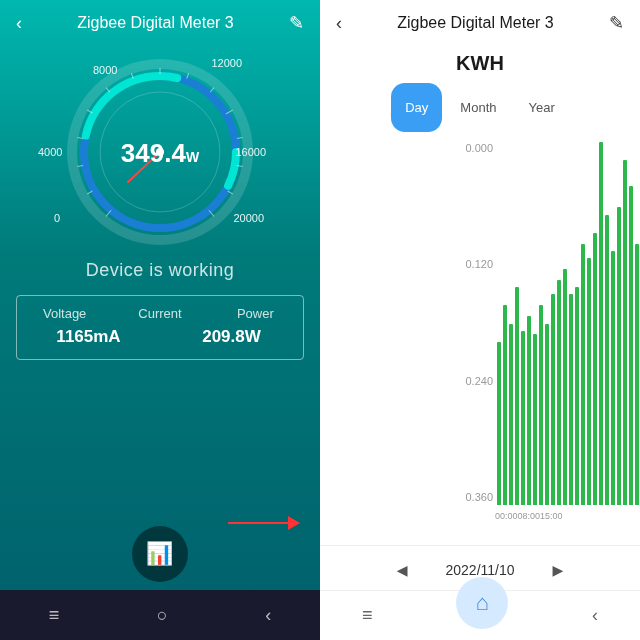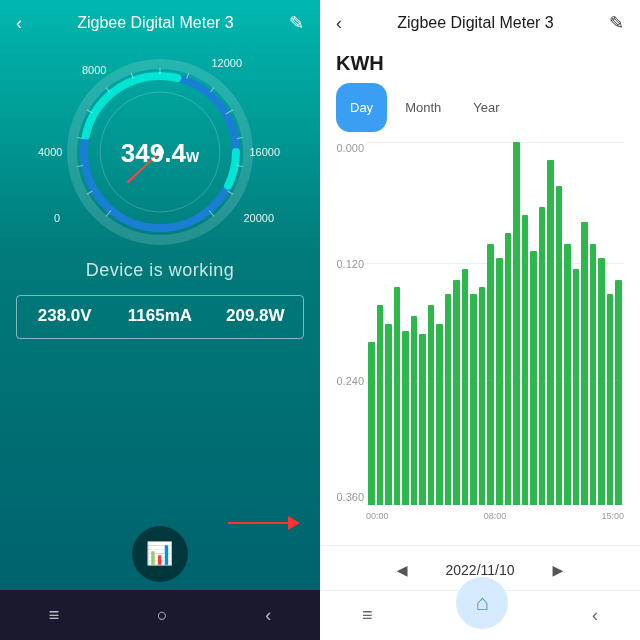--- a/index.html
+++ b/index.html
@@ -60,24 +60,24 @@
 
     .gauge-label {
       position: absolute;
       color: white;
       font-size: 11px;
       opacity: 0.9;
     }
 
     .label-0 { bottom: 28px; left: 14px; }
     .label-4000 { top: 50%; left: -2px; transform: translateY(-50%); }
-    .label-8000 { top: 12px; left: 42px; text-align: right; }
+    .label-8000 { top: 12px; left: 53px; text-align: right; }
     .label-12000 { top: 5px; right: 38px; }
-    .label-16000 { top: 50%; right: 0; transform: translateY(-50%); }
-    .label-20000 { bottom: 28px; right: 6px; }
+    .label-16000 { top: 50%; right: 14px; transform: translateY(-50%); }
+    .label-20000 { bottom: 28px; right: 16px; }
 
     .gauge-svg {
       width: 200px;
       height: 200px;
     }
 
     .gauge-center {
       position: absolute;
       top: 50%;
       left: 50%;
@@ -228,20 +228,21 @@
       font-weight: 500;
     }
 
     .right-content {
       flex: 1;
       padding: 10px 16px;
       background: white;
       overflow: hidden;
       display: flex;
       flex-direction: column;
+      align-items: center;
     }
 
     .kwh-title {
       font-size: 20px;
       font-weight: 700;
       color: #1a1a1a;
       margin-bottom: 8px;
     }
 
     
@@ -458,22 +459,26 @@
     <div class="gauge-center">
       <span class="gauge-value">
         <span>349.4</span><span class="gauge-unit">W</span>
       </span>
     </div>
   </div>
 
   <span class="device-status">Device is working</span>
 
   <div class="stats-box">
+    <div class="stats-headers">
+      <span class="stat-header">Voltage</span>
+      <span class="stat-header">Current</span>
+      <span class="stat-header">Power</span>
+    </div>
     <div class="stats-values">
-      <span class="stat-value">238.0V</span>
       <span class="stat-value">1165mA</span>
       <span class="stat-value">209.8W</span>
     </div>
   </div>
 
   <div class="chart-btn-area">
     <div class="chart-circle-btn">
       <span class="bar-icon">📊</span>
     </div>
     <div class="arrow-right">

